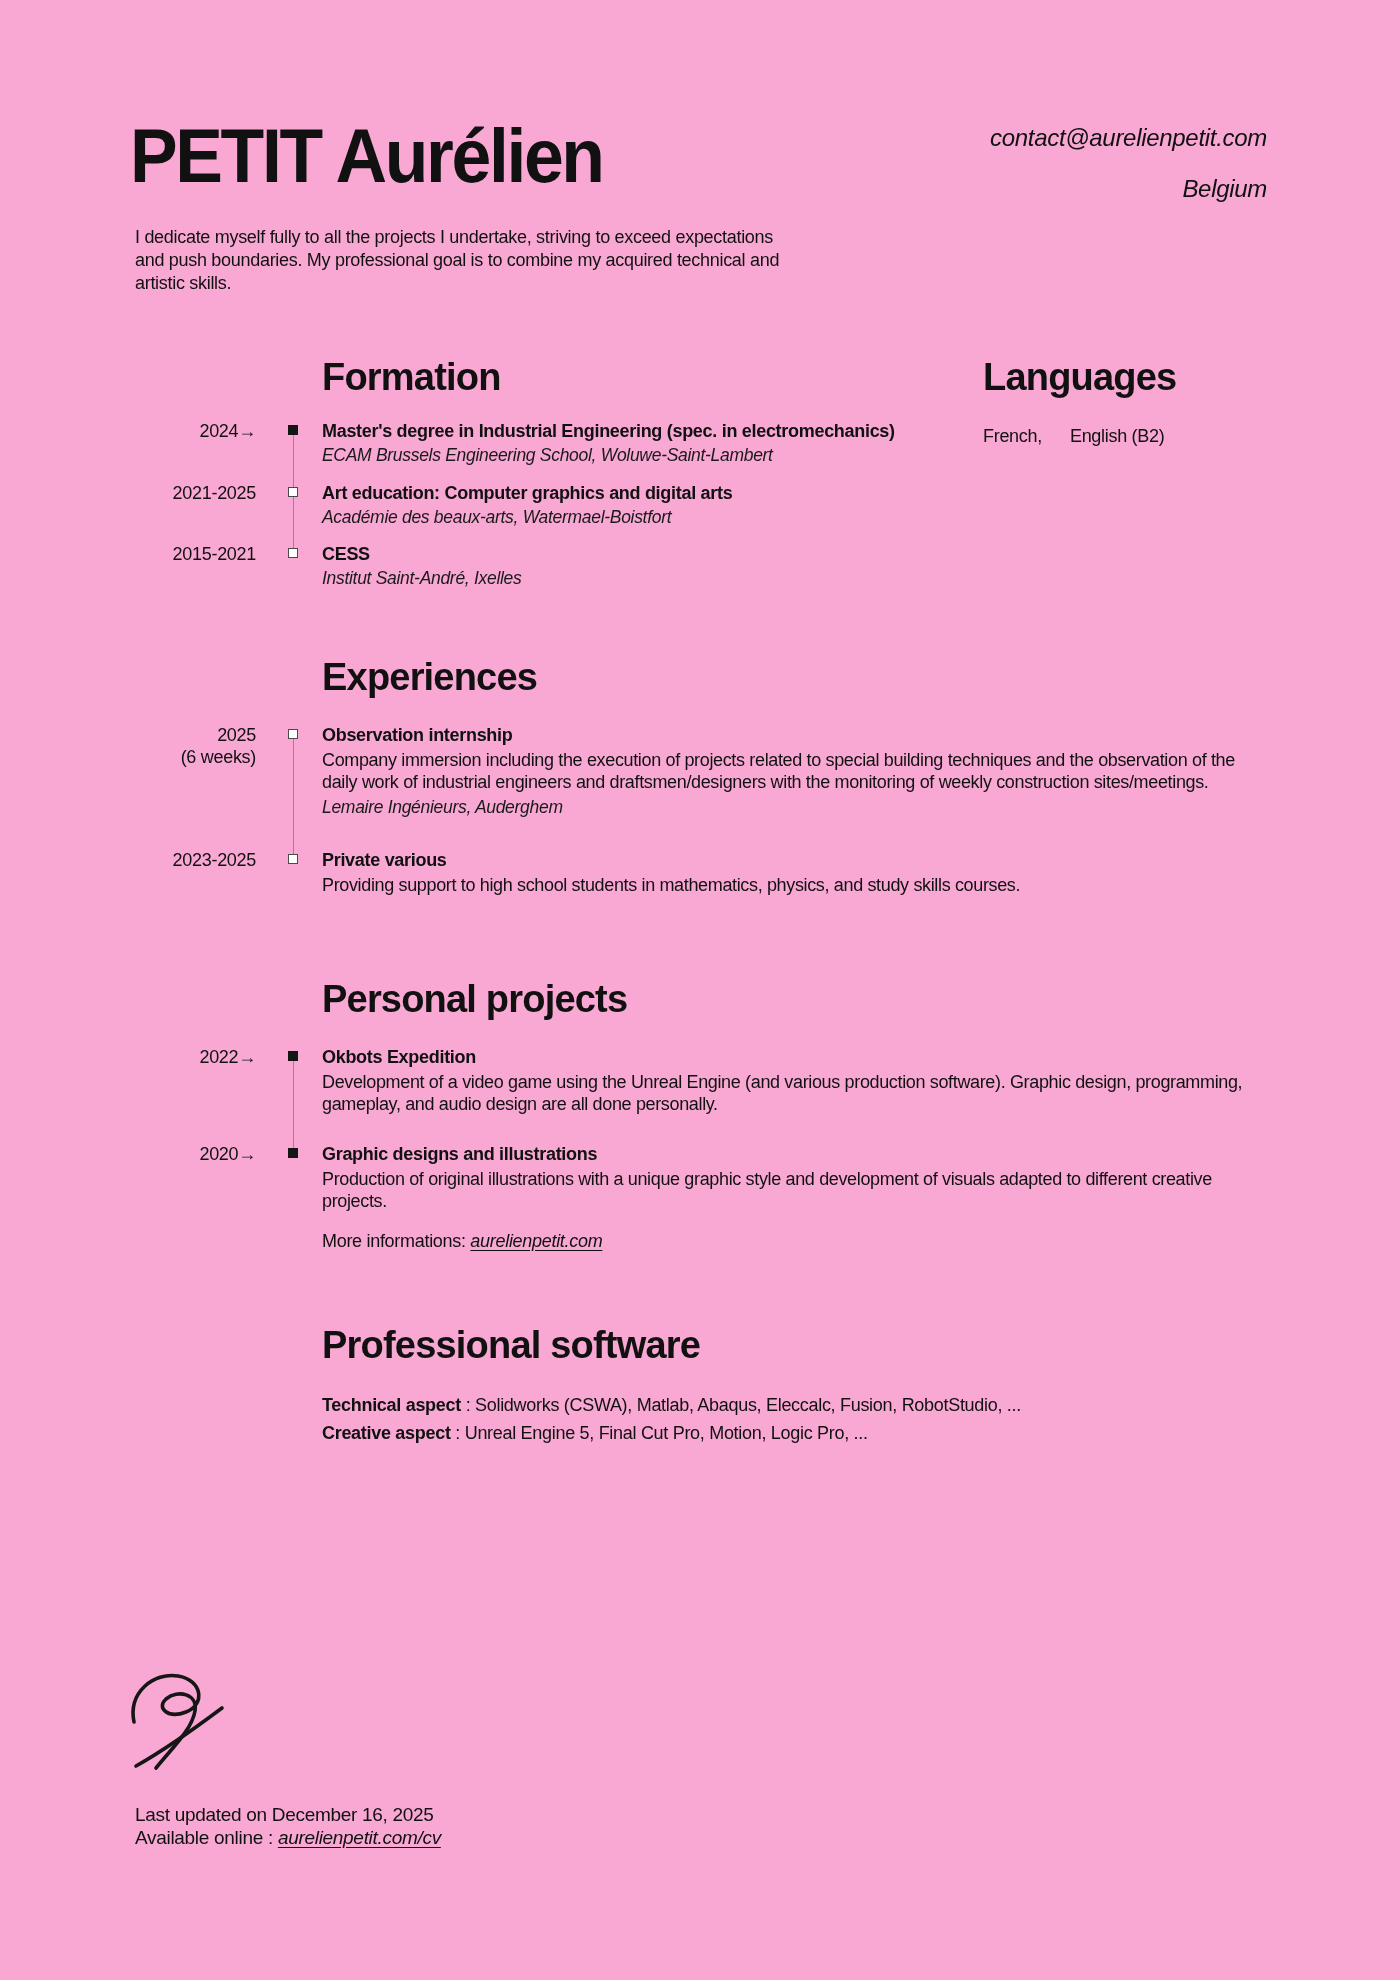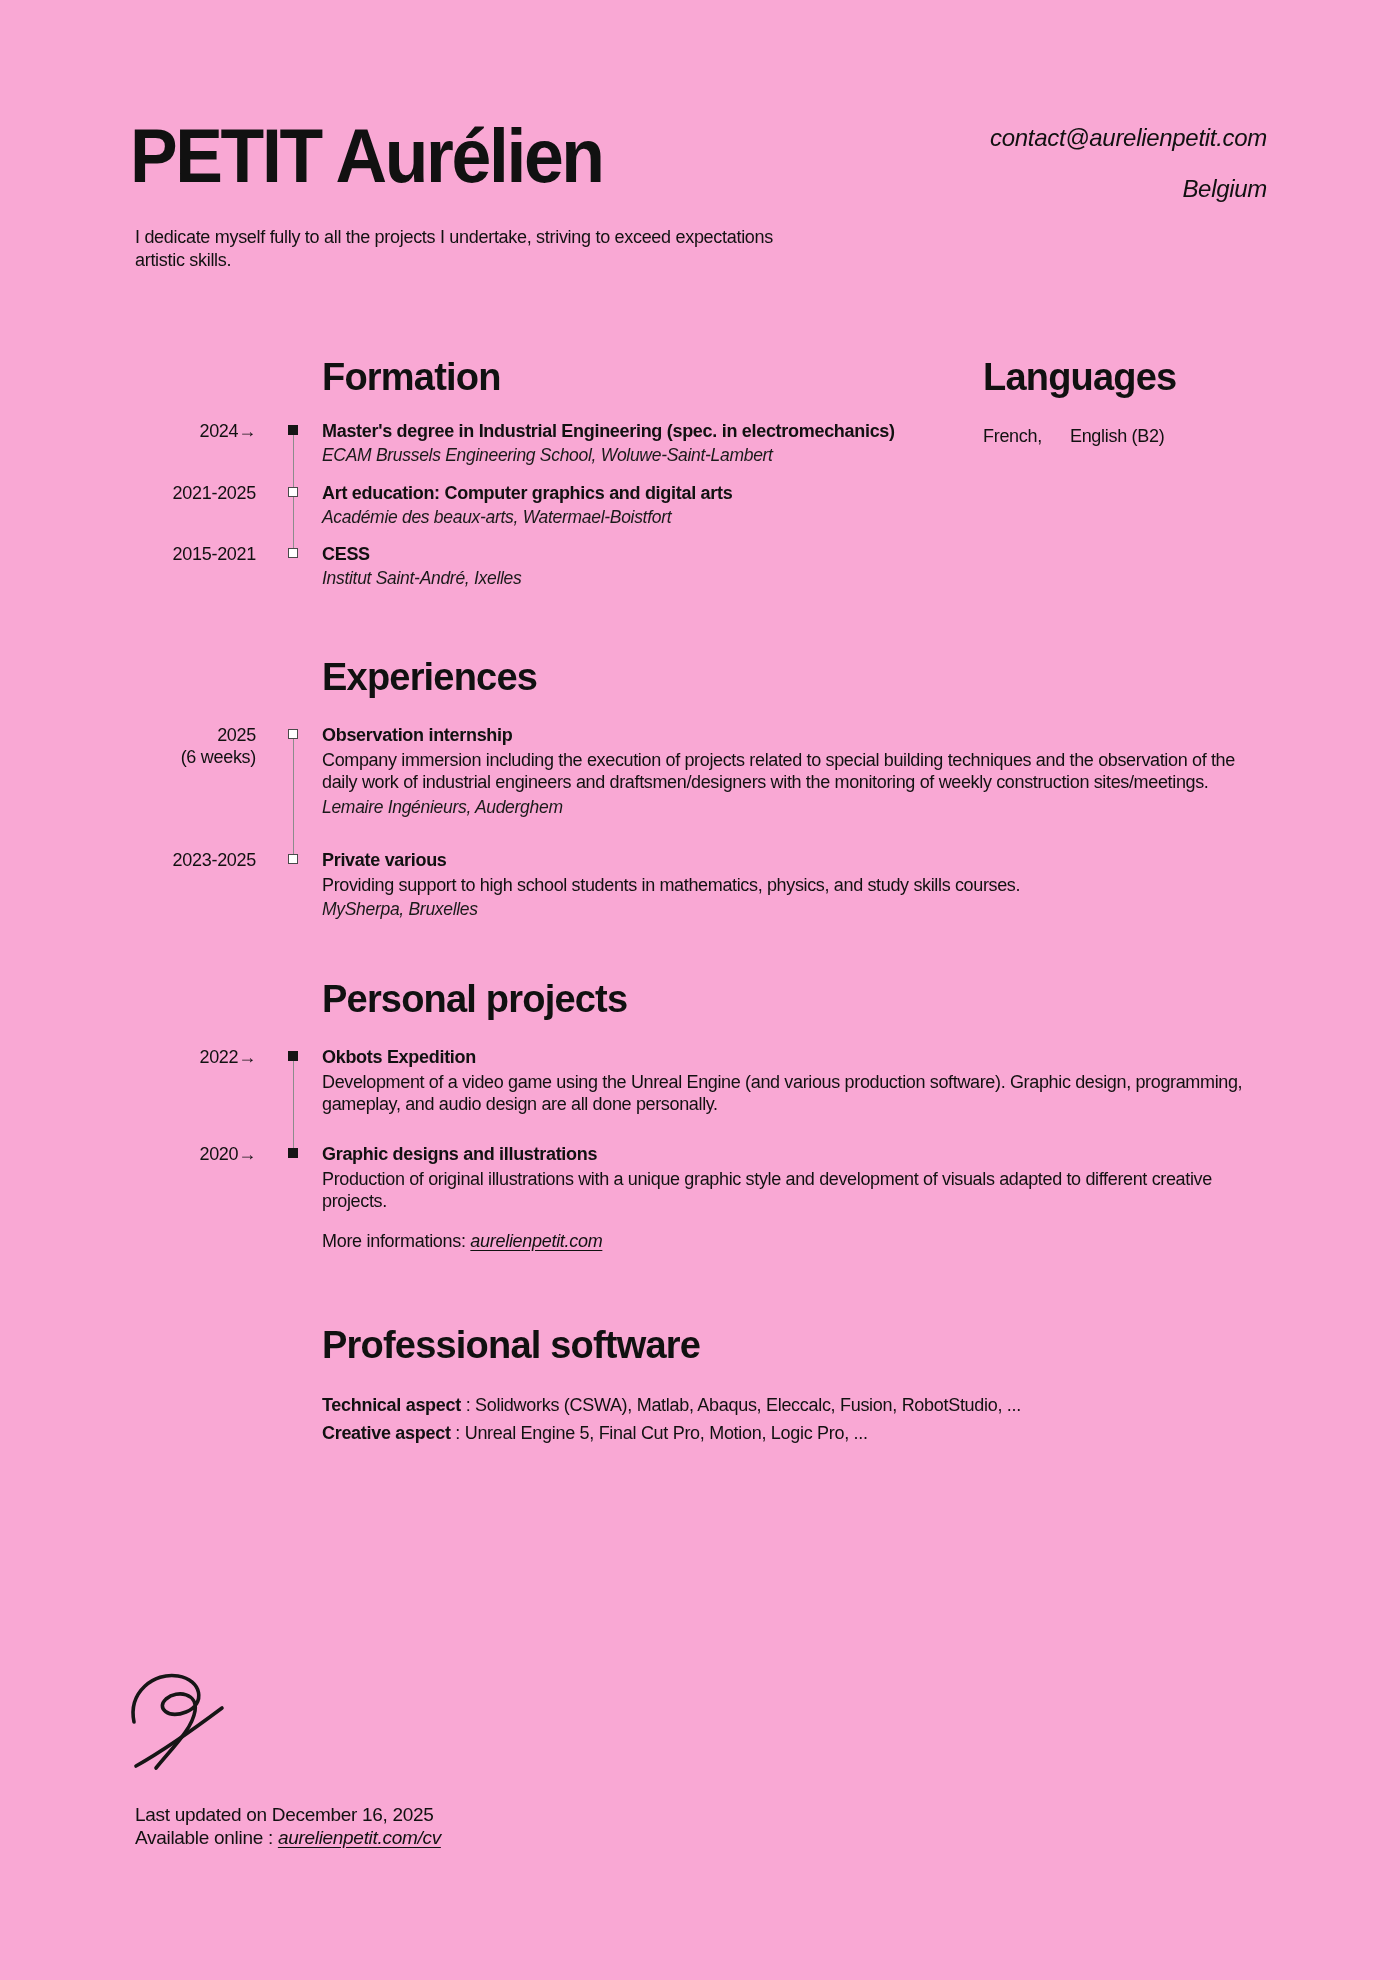--- a/index.html
+++ b/index.html
@@ -46,20 +46,21 @@
 </head>
 <body>
 
 <div class="page">
 
   <div class="abs name">PETIT Aurélien</div>
   <div class="abs contact-block email">contact@aurelienpetit.com</div>
   <div class="abs contact-block country">Belgium</div>
   <div class="abs summary">
     <div>I dedicate myself fully to all the projects I undertake, striving to exceed expectations</div>
+    <div>and push boundaries. My professional goal is to combine my acquired technical and</div>
     <div>artistic skills.</div>
   </div>
 
   <div class="abs section-heading h-formation">Formation</div>
   <div class="abs tl-line" style="top:431px;height:122px;"></div>
 
   <div class="abs row" style="top:420px;">
     <span class="date">2024→</span>
     <span class="sq filled"></span>
     <div class="content">
@@ -106,21 +107,20 @@
       <div class="inst">Lemaire Ingénieurs, Auderghem</div>
     </div>
   </div>
 
   <div class="abs row" style="top:849px;">
     <span class="date">2023-2025</span>
     <span class="sq hollow"></span>
     <div class="content">
       <div class="title">Private various</div>
       <div class="desc">Providing support to high school students in mathematics, physics, and study skills courses.</div>
-      <div class="inst">MySherpa, Bruxelles</div>
     </div>
   </div>
 
   <div class="abs section-heading h-projects">Personal projects</div>
   <div class="abs tl-line" style="top:1056px;height:98px;"></div>
 
   <div class="abs row" style="top:1046px;">
     <span class="date">2022→</span>
     <span class="sq filled"></span>
     <div class="content">

